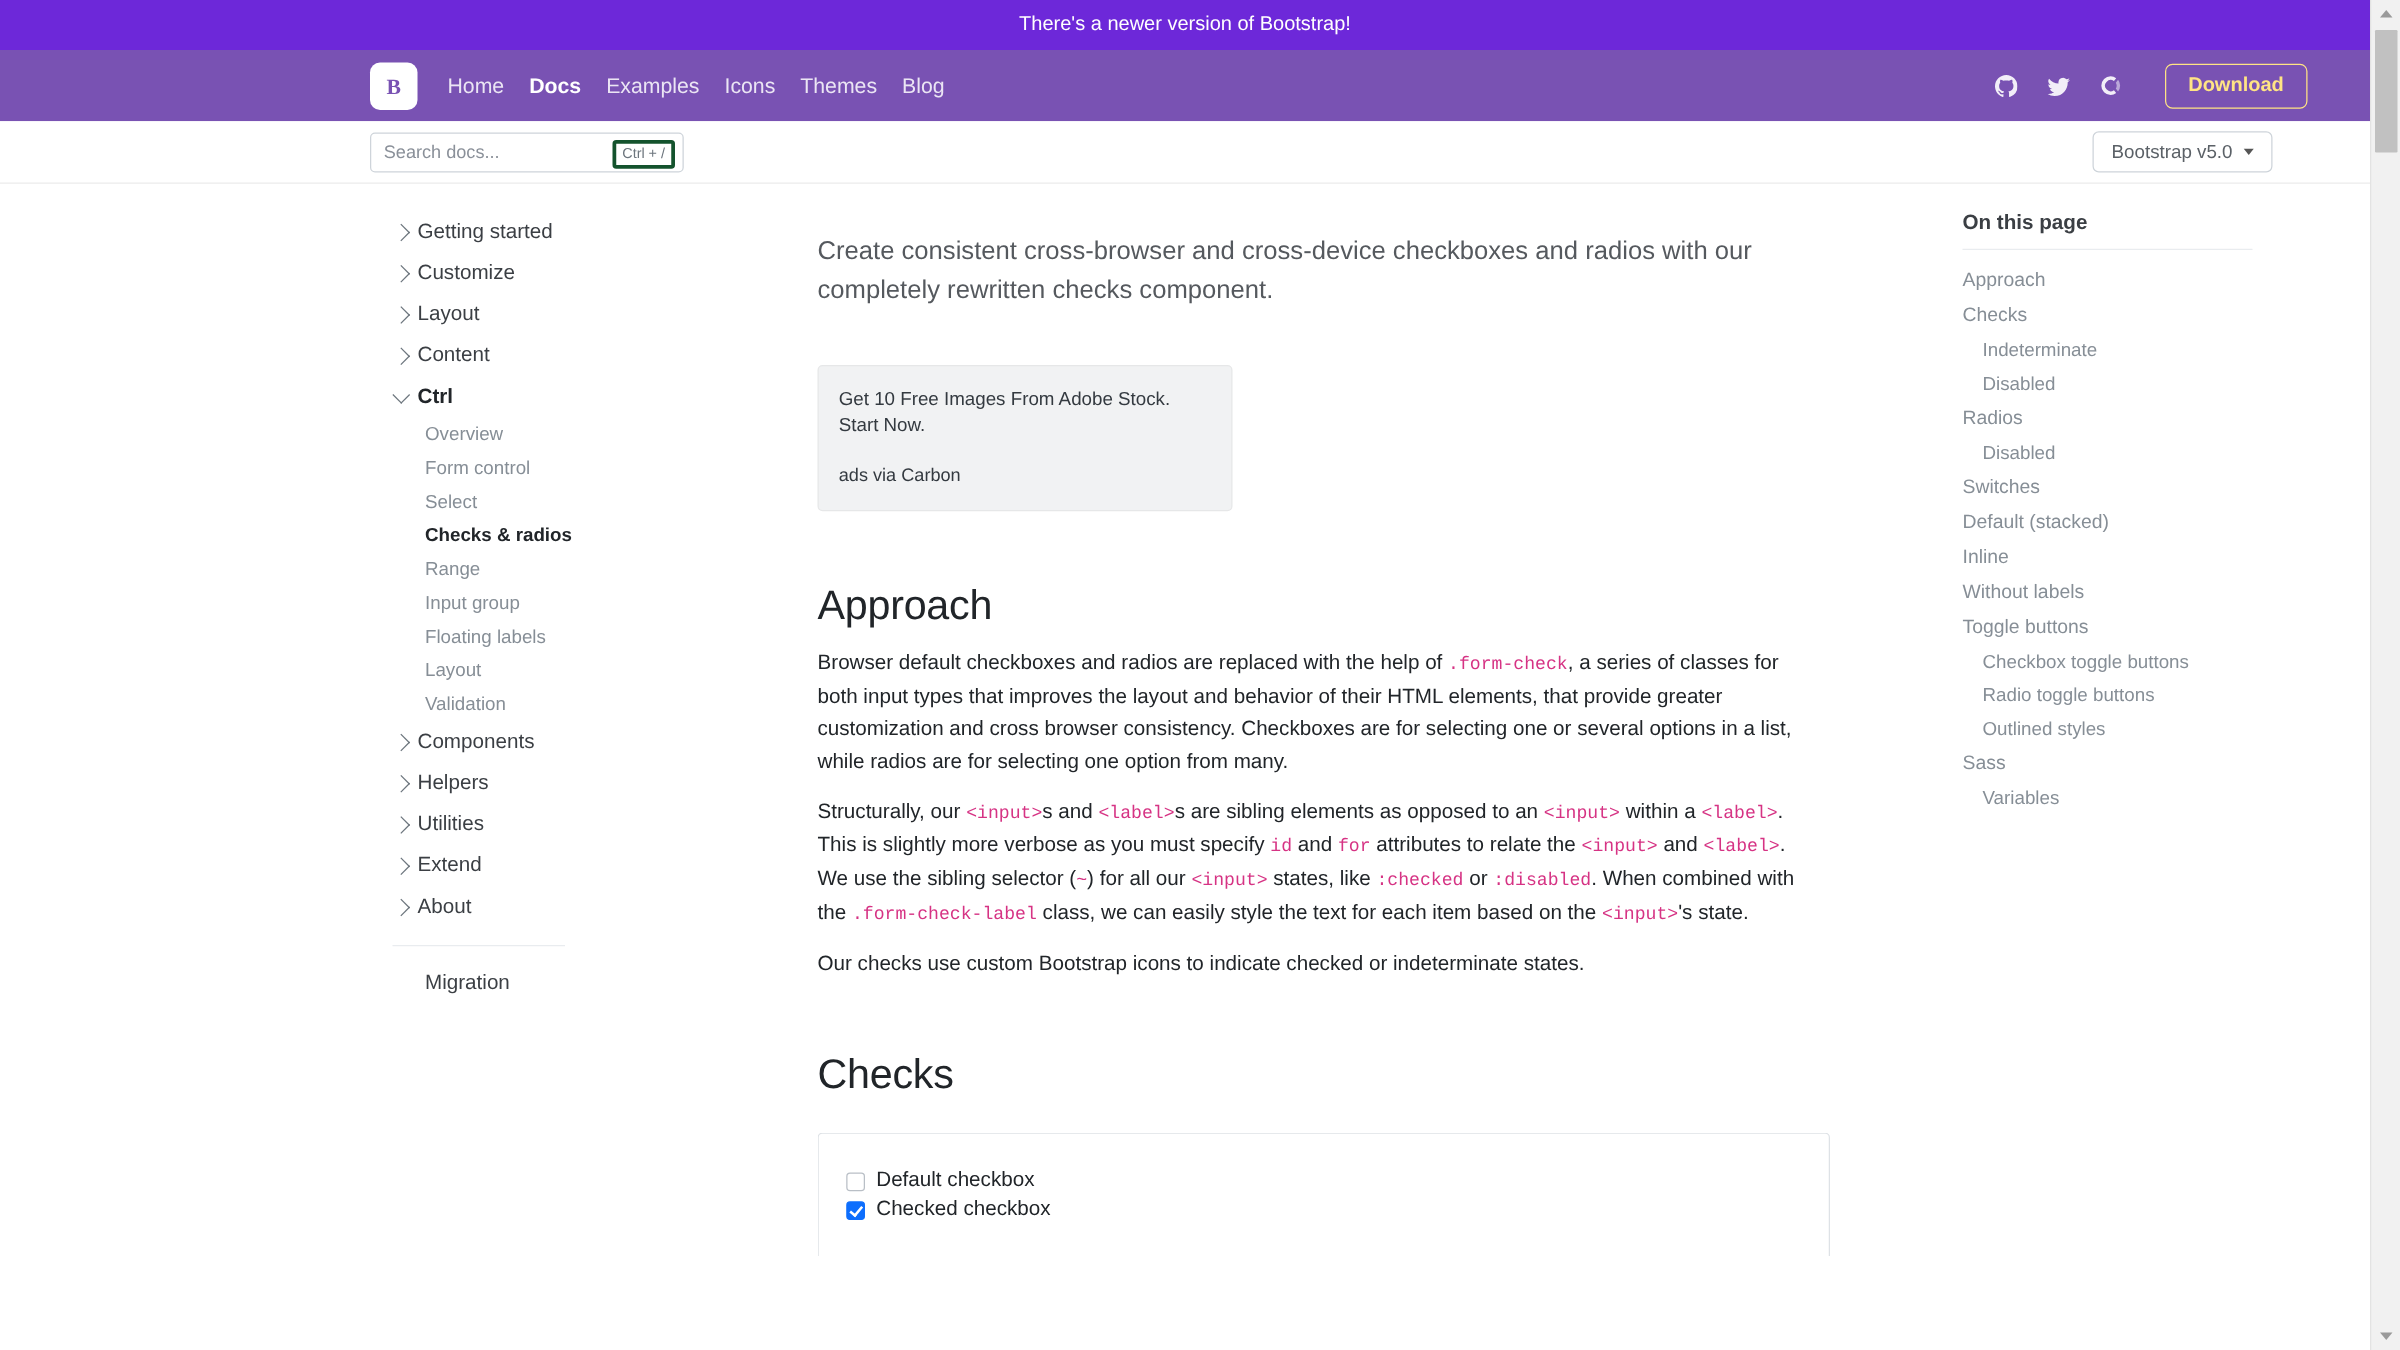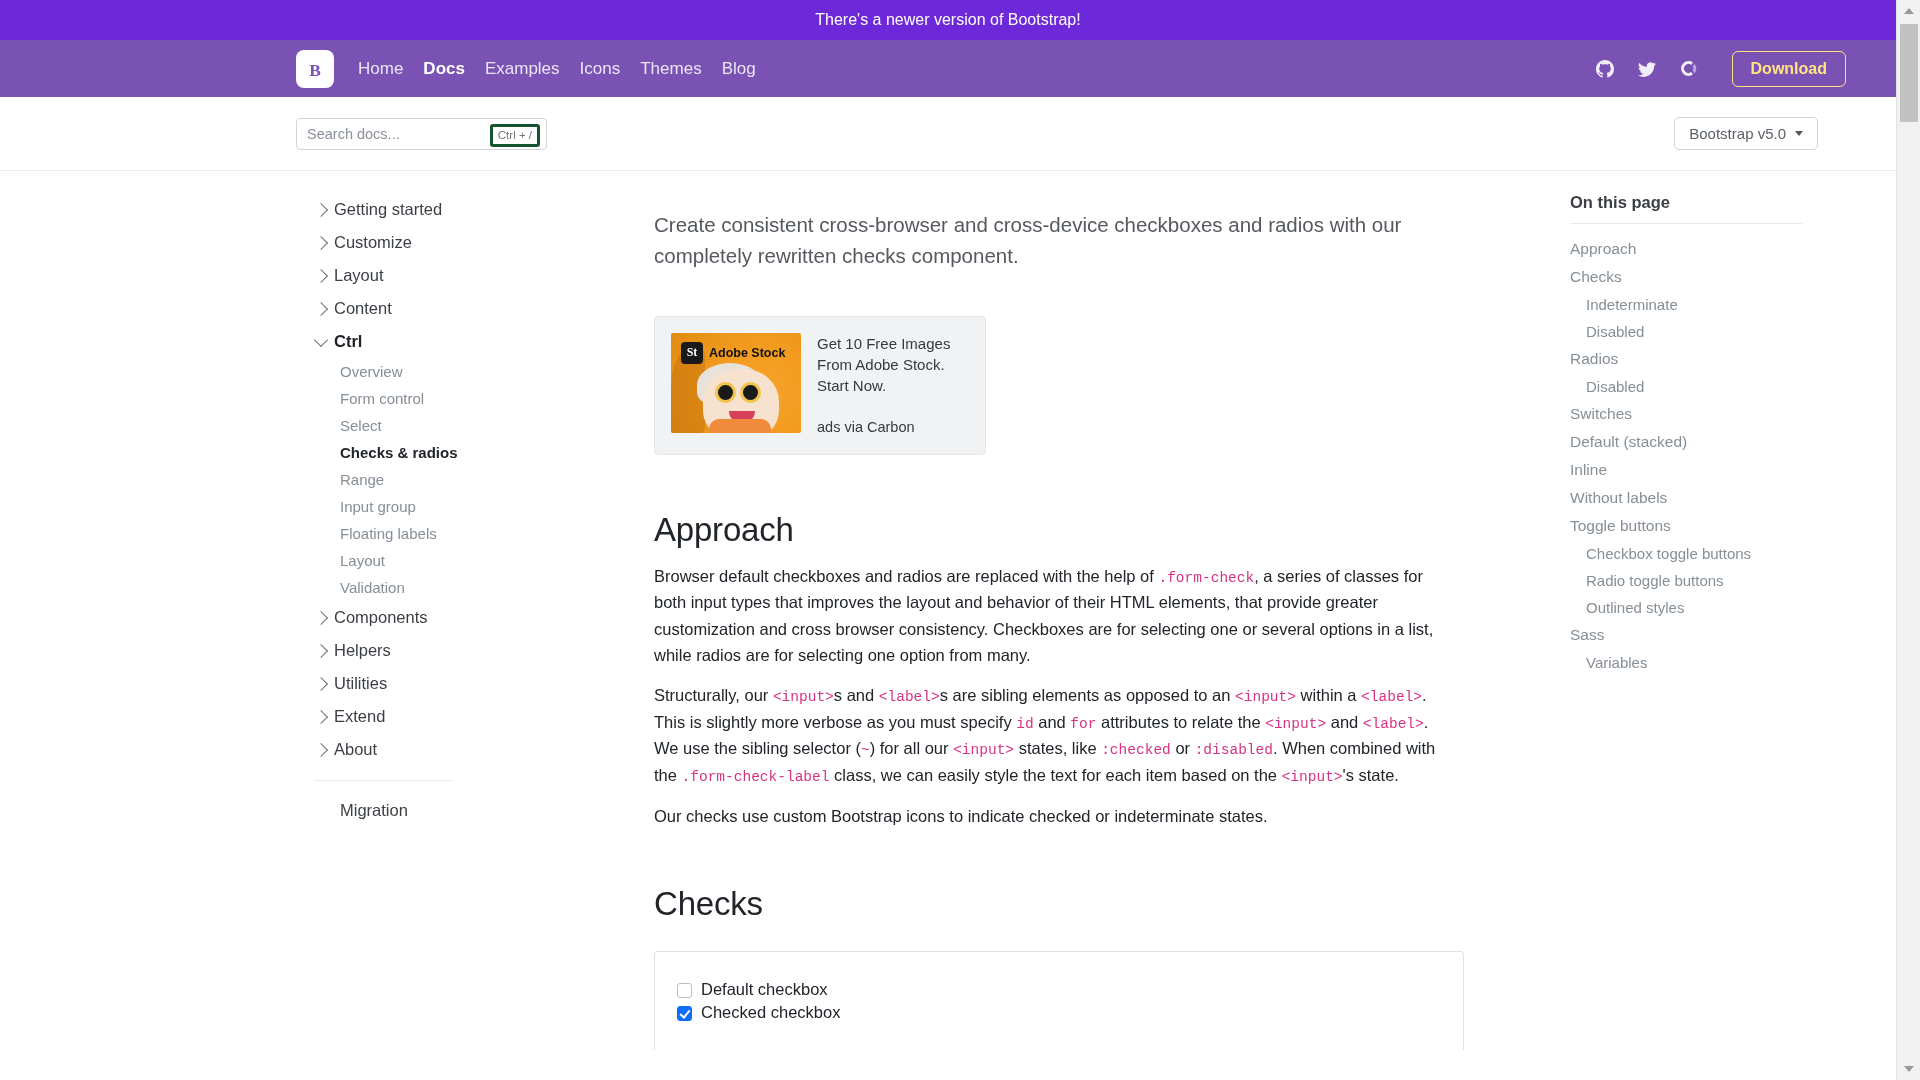--- a/index.html
+++ b/index.html
@@ -75,21 +75,21 @@
     border-radius: 6px;
     padding: 8px 18px;
     font-size: 16px;
     font-weight: bold;
     cursor: pointer;
     font-family: "Liberation Sans", sans-serif;
   }
 
   
   .bd-subheader {
-    height: 74px;
+    height: 50px;
     width: 1896px;
     background: #fff;
     border-bottom: 1px solid rgba(0,0,0,.08);
     display: flex;
     align-items: center;
     padding: 0 0 0 296px;
     position: relative;
   }
   .bd-search {
     position: relative;
@@ -539,35 +539,20 @@
       <div class="sb-divider"></div>
       <a href="#" class="sb-migration">Migration</a>
     </div>
   </nav>
 
   <main class="bd-main">
     <div class="bd-content">
       <p class="lead">Create consistent cross-browser and cross-device checkboxes and radios with our completely rewritten checks component.</p>
 
       <div class="carbon">
-        <div class="carbon-img">
-          <div class="carbon-shadow"></div>
-          <div class="carbon-hair"></div>
-          <div class="carbon-face"></div>
-          <div class="carbon-glasses">
-              <i></i>
-              <i></i>
-            </div>
-          <div class="carbon-lip"></div>
-          <div class="carbon-collar"></div>
-          <div class="st-badge">
-            <span class="st-sq">St</span>
-            <span class="st-txt">Adobe Stock</span>
-          </div>
-        </div>
         <div class="carbon-text">
           <a href="#">Get 10 Free Images From Adobe Stock. Start Now.</a>
           <a href="#" class="carbon-poweredby">ads via Carbon</a>
         </div>
       </div>
 
       <h2 class="sec">Approach</h2>
       <p class="body"><span>Browser default checkboxes and radios are replaced with the help of </span><code class="inline">.form-check</code><span>, a series of classes for both input types that improves the layout and behavior of their HTML elements, that provide greater customization and cross browser consistency. Checkboxes are for selecting one or several options in a list, while radios are for selecting one option from many.</span></p>
 
       <p class="body"><span>Structurally, our </span><code class="inline">&lt;input&gt;</code><span>s and </span><code class="inline">&lt;label&gt;</code><span>s are sibling elements as opposed to an </span><code class="inline">&lt;input&gt;</code><span> within a </span><code class="inline">&lt;label&gt;</code><span>. This is slightly more verbose as you must specify </span><code class="inline">id</code><span> and </span><code class="inline">for</code><span> attributes to relate the </span><code class="inline">&lt;input&gt;</code><span> and </span><code class="inline">&lt;label&gt;</code><span>. We use the sibling selector (</span><code class="inline">~</code><span>) for all our </span><code class="inline">&lt;input&gt;</code><span> states, like </span><code class="inline">:checked</code><span> or </span><code class="inline">:disabled</code><span>. When combined with the </span><code class="inline">.form-check-label</code><span> class, we can easily style the text for each item based on the </span><code class="inline">&lt;input&gt;</code><span>'s state.</span></p>

